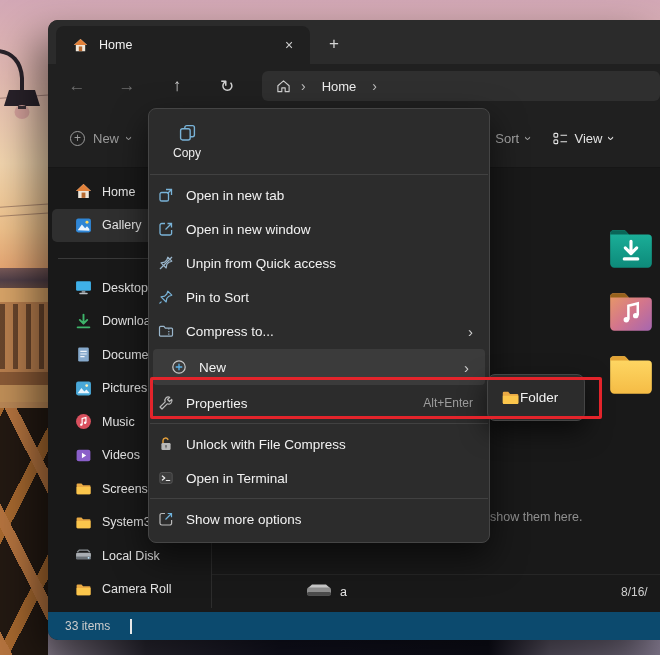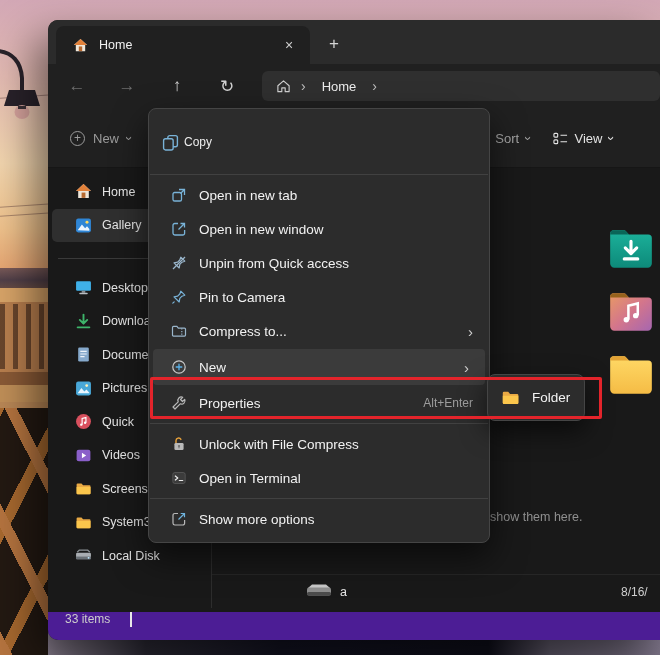--- a/index.html
+++ b/index.html
@@ -73,47 +73,47 @@
 
   .main { position:absolute; left:164px; top:148px; right:0; bottom:28px; background:#191919; }
   .tile { position:absolute; left:394px; width:50px; height:50px; }
   .empty-hint { position:absolute; left:278px; top:342px; color:#8f8f8f; font-size:12.5px; }
   .row-sep { position:absolute; left:0; right:0; top:406px; height:1px; background:#262626; }
   .file-row { position:absolute; left:0; right:0; top:410px; height:30px; }
   .file-ico { position:absolute; left:93px; top:4px; }
   .file-name { position:absolute; left:128px; top:7px; color:#e8e8e8; font-size:12.5px; }
   .file-date { position:absolute; left:409px; top:7px; color:#cfcfcf; font-size:12px; white-space:nowrap; }
 
-  .statusbar { position:absolute; left:0; bottom:0; width:100%; height:28px; background:#4c1d95;
-               display:flex; padding-left:17px; }
+  .statusbar { position:absolute; left:0; bottom:0; width:100%; height:28px; background:#0c4a6e;
+               display:flex; align-items:center; padding-left:17px; }
   .status-count { color:#cccccc; font-size:12px; }
   .status-caret { width:2px; height:15px; background:#e8e8e8; margin-left:20px; }
 
   
   .ctx-menu { position:absolute; left:148px; top:108px; width:342px; z-index:10;
               background:#2c2c2c; border:1px solid #454545; border-radius:8px;
               box-shadow:0 14px 34px rgba(0,0,0,.6); padding:4px 0 6px 0; }
   .ctx-copy { height:58px; display:flex; }
-  .ctx-copy-btn { width:52px; margin-left:12px; display:flex; flex-direction:row; align-items:center;
+  .ctx-copy-btn { width:52px; margin-left:12px; display:flex; flex-direction:column; align-items:center;
                   justify-content:center; gap:5px; border-radius:5px;text-align:center; }
   .ctx-copy-label { color:#ededed; font-size:12px; }
   .ctx-sep { height:1px; background:#414141; margin:3px 1px; }
-  .ctx-item { height:34px; display:flex; align-items:center; padding:0 16px 0 22px; gap:12px;
+  .ctx-item { height:34px; display:flex; align-items:center; padding:0 16px 0 9px; gap:12px;
               color:#f2f2f2; font-size:13.5px; }
   .ctx-item .ico { width:16px; height:16px; flex:0 0 16px; display:flex; }
   .ctx-item .lbl { flex:1; white-space:nowrap; }
   .ctx-item .sc  { color:#9d9d9d; font-size:12px; }
   .ctx-item .chev { color:#cfcfcf; font-size:15px; }
   .ctx-item.hot { background:#3b3b3b; border-radius:4px; margin:1px 4px; padding-left:18px; height:36px; }
 
   
   .sub-menu { position:absolute; left:487px; top:374px; width:98px; height:47px; z-index:11;
               background:#2c2c2c; border:1px solid #454545; border-radius:8px;
               box-shadow:0 10px 26px rgba(0,0,0,.6); display:flex; align-items:center;
-              padding-left:13px; gap:12px; }
+              padding-left:13px; }
   .sub-label { color:#f2f2f2; font-size:13.5px; }
 
   
   .red-box { position:absolute; left:150px; top:377px; width:452px; height:42px; z-index:20;
              border:3px solid #e3242b; border-radius:2px; pointer-events:none; }
 </style>
 </head>
 <body>
 
 <div class="wallpaper">
@@ -235,21 +235,21 @@
         </svg>
       <span>Pictures</span>
     </div>
     <div class="sb-item">
       <svg class="sb-ico" viewBox="0 0 16 16">
         <circle cx="8" cy="8" r="7" fill="#d8505e"></circle>
         <path d="M6.7 11V5.2l3.6-.9v4.9" stroke="#fff" stroke-width="1.1" fill="none"></path>
         <circle cx="5.9" cy="11" r="1.1" fill="#fff"></circle>
           <circle cx="9.5" cy="9.2" r="1.1" fill="#fff"></circle>
         </svg>
-      <span>Quick</span>
+      <span>Music</span>
     </div>
     <div class="sb-item">
       <svg class="sb-ico" viewBox="0 0 16 16">
         <rect x="1.5" y="2.5" width="13" height="11" rx="2" fill="#8a5fc9"></rect>
         <path d="M6.5 5.5v5l4-2.5Z" fill="#fff"></path>
         </svg>
       <span>Videos</span>
     </div>
     <div class="sb-item">
       <svg class="sb-ico" viewBox="0 0 16 16">
@@ -266,20 +266,27 @@
       <span>System32</span>
     </div>
     <div class="sb-item">
       <svg class="sb-ico" viewBox="0 0 16 16">
         <rect x="1" y="5.5" width="14" height="6" rx="1.2" fill="#a9adb2"></rect>
         <rect x="1" y="9" width="14" height="2.5" fill="#6a7076"></rect>
         <circle cx="12.8" cy="10.2" r=".9" fill="#bfe8ff"></circle>
         <path d="M2 4.8 4 3h8l2 1.8" stroke="#8a8f94" stroke-width="1.2" fill="none"></path>
         </svg>
       <span>Local Disk</span>
+    </div>
+    <div class="sb-item">
+      <svg class="sb-ico" viewBox="0 0 16 16">
+        <path d="M1.5 4.2q0-1 1-1h3.6l1.5 1.8h6q1 0 1 1v6.5q0 1-1 1h-11.1q-1 0-1-1Z" fill="#e9a944"></path>
+        <path d="M1.5 6.6h13.1v5.9q0 1-1 1h-11.1q-1 0-1-1Z" fill="#fbc64c"></path>
+        </svg>
+      <span>Camera Roll</span>
     </div>
   </div>
 
   <div class="v-divider"></div>
 
   <div class="main">
     <svg class="tile" style="top:56px" viewBox="0 0 48 48">
       <defs>
           <linearGradient id="gf1" x1="0" y1="0" x2="0" y2="1">
         <stop offset="0" stop-color="#1cb29b"></stop>
@@ -375,21 +382,21 @@
       </span>
     <span class="lbl">Unpin from Quick access</span>
   </div>
   <div class="ctx-item">
     <span class="ico">
       <svg viewBox="0 0 16 16" width="16" height="16">
           <path d="M9.8 2.2 13.8 6.2 11 7.2 8.8 9.4 8.2 13 3 7.8 6.6 7.2 8.8 5Z" fill="none" stroke="#79b3d8" stroke-width="1.2" stroke-linejoin="round"></path>
           <path d="M3.2 12.8 1.8 14.2" stroke="#79b3d8" stroke-width="1.2" stroke-linecap="round"></path>
         </svg>
       </span>
-    <span class="lbl">Pin to Camera</span>
+    <span class="lbl">Pin to Sort</span>
   </div>
   <div class="ctx-item">
     <span class="ico">
       <svg viewBox="0 0 16 16" width="16" height="16">
           <path d="M1.5 4.4q0-1 1-1h3.4l1.4 1.7h6.2q1 0 1 1v6q0 1-1 1H2.5q-1 0-1-1Z" fill="none" stroke="#9ab6cc" stroke-width="1.2"></path>
           <path d="M10.8 5.4v1.2M10.8 8v1.2M10.8 10.6v1.2" stroke="#9ab6cc" stroke-width="1.2"></path>
         </svg>
       </span>
     <span class="lbl">Compress to...</span>
     <span class="chev">›</span>

